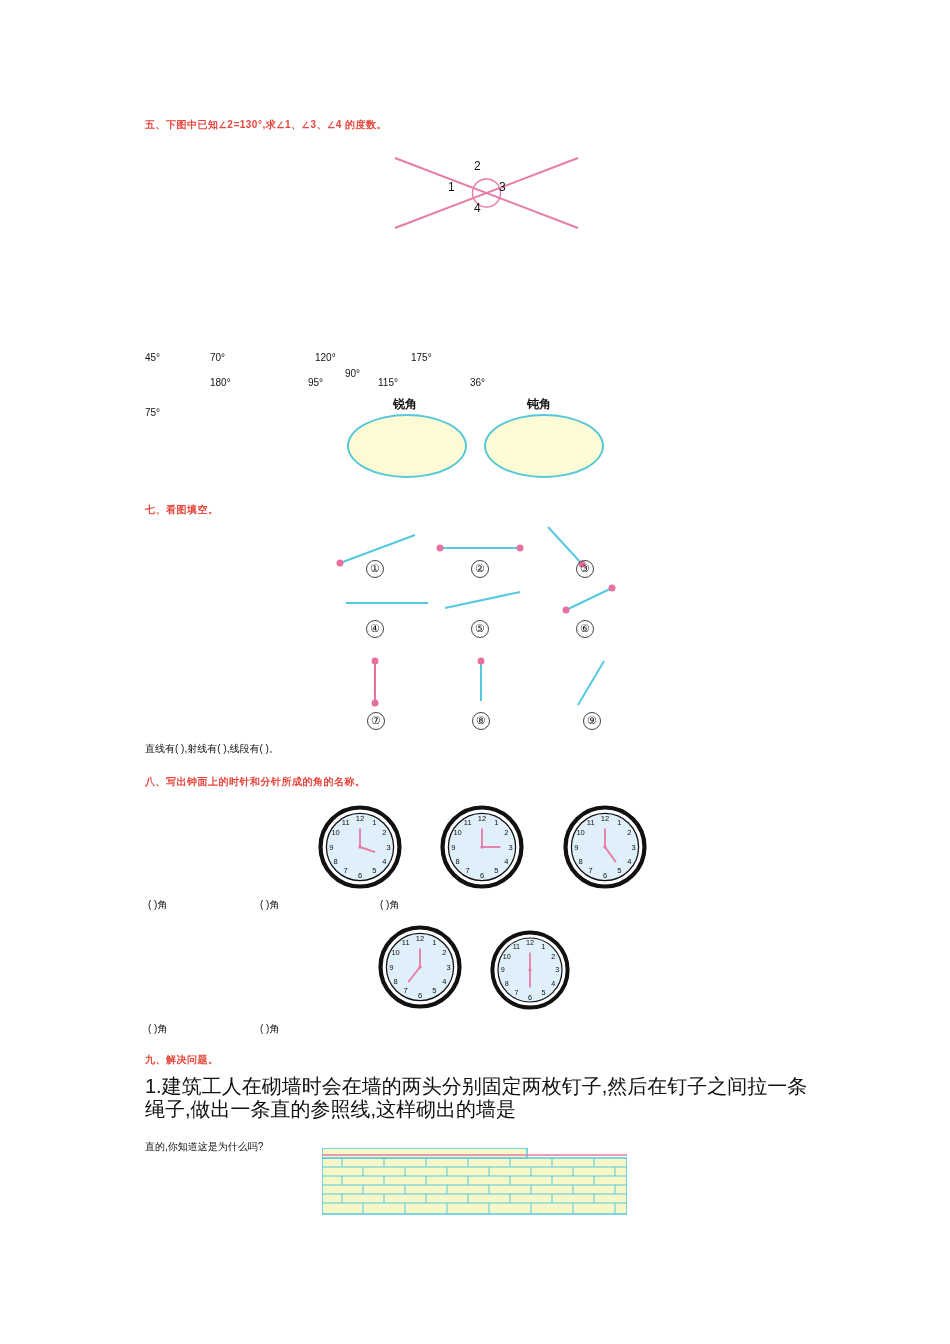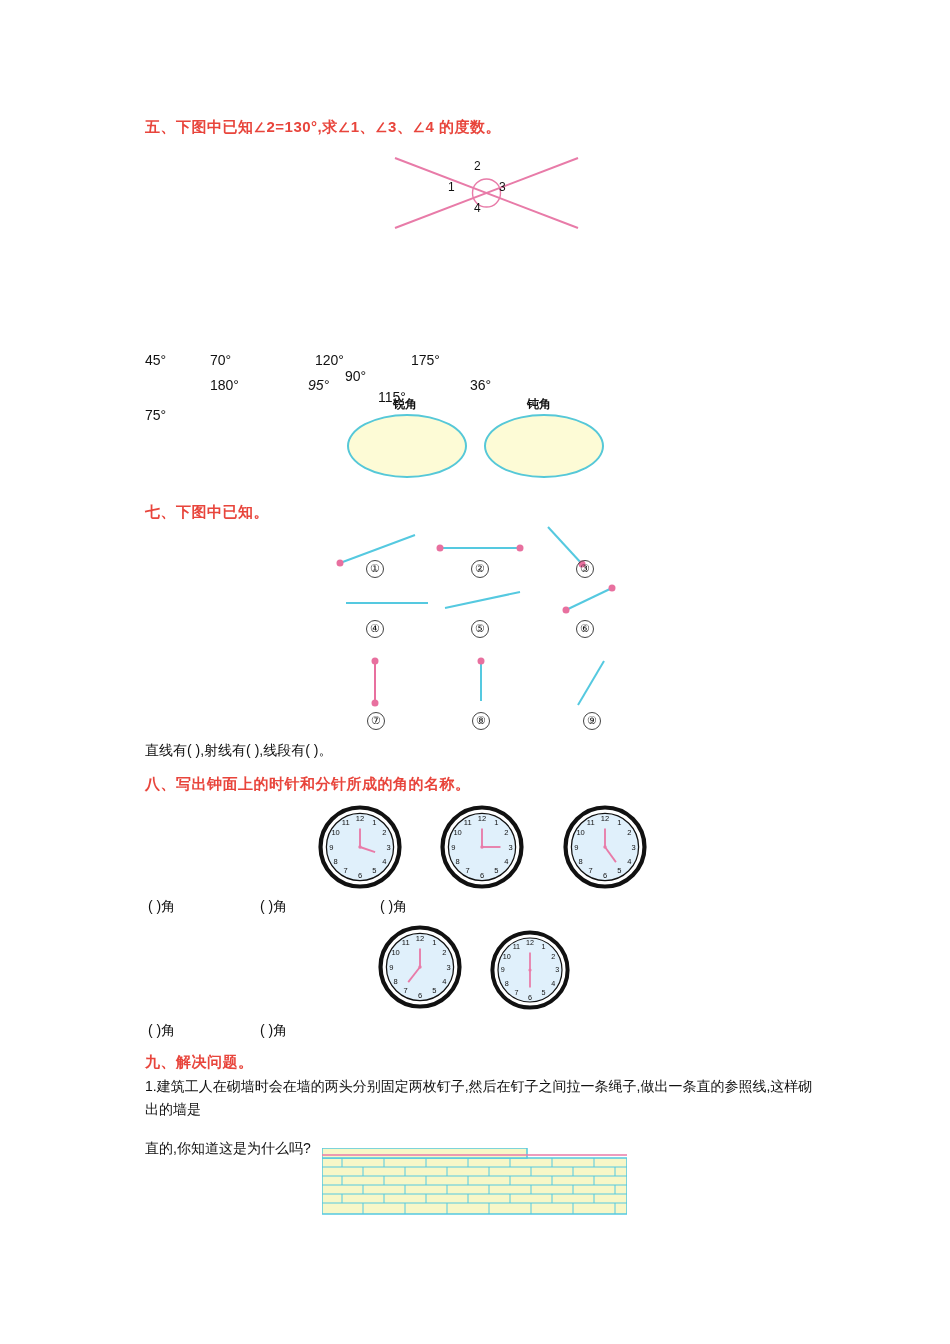--- a/index.html
+++ b/index.html
@@ -17,27 +17,27 @@
   }
   .page {
     position: relative;
     width: 950px;
     height: 1344px;
   }
   .sec-title {
     position: absolute;
     color: #e8453c;
     font-weight: bold;
-    font-size: 15px;
+    font-size: 10px;
     letter-spacing: 0.5px;
     white-space: nowrap;
   }
   .txt {
     position: absolute;
-    font-size: 14px;
+    font-size: 10px;
     white-space: nowrap;
     color: #111;
   }
   .angle-label {
     position: absolute;
     font-size: 12px;
     color: #111;
   }
   .num-circle {
     position: absolute;
@@ -89,30 +89,30 @@
 
 
   <div class="txt" style="left:145px; top:352px;">45°</div>
   <div class="txt" style="left:210px; top:352px;">70°</div>
   <div class="txt" style="left:272px; top:352px;margin-left:43px;">120°</div>
   <div class="txt" style="left:345px; top:352px;margin-top:16px;">90°</div>
   <div class="txt" style="left:411px; top:352px;">175°</div>
 
   <div class="txt" style="left:145px; top:377px;margin-top:30px;">75°</div>
   <div class="txt" style="left:210px; top:377px;">180°</div>
-  <div class="txt" style="left:308px; top:377px;font-style:italic;">95°</div>
-  <div class="txt" style="left:378px; top:377px;margin-top:12px;">115°</div>
+  <div class="txt" style="left:308px; top:377px;">95°</div>
+  <div class="txt" style="left:378px; top:377px;">115°</div>
   <div class="txt" style="left:470px; top:377px;">36°</div>
 
   <div class="oval-label" style="left:393px; top:396px;">锐角</div>
   <div class="oval-label" style="left:527px; top:396px;">钝角</div>
   <div class="oval" style="left:347px; top:414px; width:116px; height:60px;"></div>
   <div class="oval" style="left:484px; top:414px; width:116px; height:60px;"></div>
 
-  <div class="sec-title" style="left:145px; top:503px;">七、下图中已知。</div>
+  <div class="sec-title" style="left:145px; top:503px;">七、看图填空。</div>
 
   <div class="fig" style="left:330px; top:530px;">
     <svg width="90" height="40" viewBox="0 0 90 40">
       <line x1="10" y1="33" x2="85" y2="5" stroke="#55c9e0" stroke-width="2"></line>
       <circle cx="10" cy="33" r="3.5" fill="#e8709f"></circle>
     </svg>
   </div>
   <div class="num-circle" style="left:366px; top:560px;">①</div>
 
   <div class="fig" style="left:432px; top:538px;">
@@ -302,21 +302,21 @@
       <line x1="50" y1="50" x2="50" y2="72" stroke="#e87ba8" stroke-width="2.2"></line>
       <circle cx="50" cy="50" r="2" fill="#e87ba8"></circle>
     </svg>
   </div>
 
   <div class="txt" style="left:148px; top:1022px;">(      )角</div>
   <div class="txt" style="left:260px; top:1022px;">(      )角</div>
 
   <div class="sec-title" style="left:145px; top:1053px;">九、解决问题。</div>
 
-  <div style="position:absolute; left:145px; top:1075px; width:675px; font-size:14px; line-height:23px; color:#111;">1.建筑工人在砌墙时会在墙的两头分别固定两枚钉子,然后在钉子之间拉一条绳子,做出一条直的参照线,这样砌出的墙是</div>
+  <div style="position:absolute; left:145px; top:1075px; width:675px; font-size:20px; line-height:23px; color:#111;">1.建筑工人在砌墙时会在墙的两头分别固定两枚钉子,然后在钉子之间拉一条绳子,做出一条直的参照线,这样砌出的墙是</div>
   <div class="txt" style="left:145px; top:1140px;">直的,你知道这是为什么吗?</div>
 
   <div class="wall" style="left:322px; top:1148px;">
     <svg width="305" height="68" viewBox="0 0 305 68">
       <rect x="0" y="10" width="305" height="56" fill="#f7f7c8" stroke="#55c9e0" stroke-width="1.5"></rect>
       <g stroke="#55c9e0" stroke-width="1">
         <line x1="0" y1="19" x2="305" y2="19"></line>
         <line x1="0" y1="28" x2="305" y2="28"></line>
         <line x1="0" y1="37" x2="305" y2="37"></line>
         <line x1="0" y1="46" x2="305" y2="46"></line>

